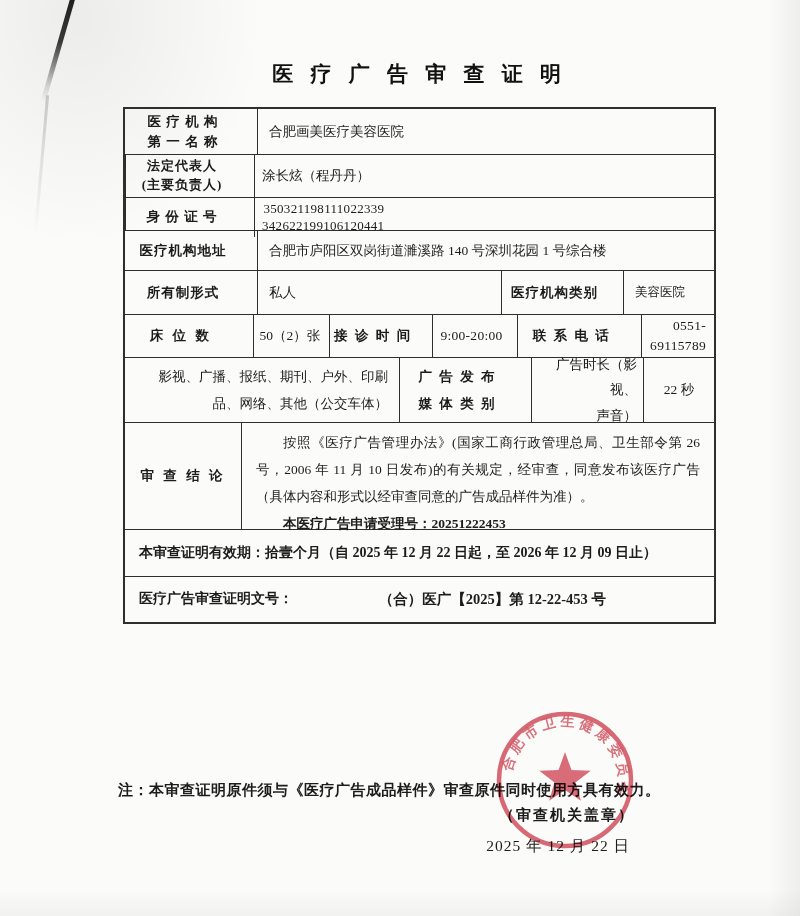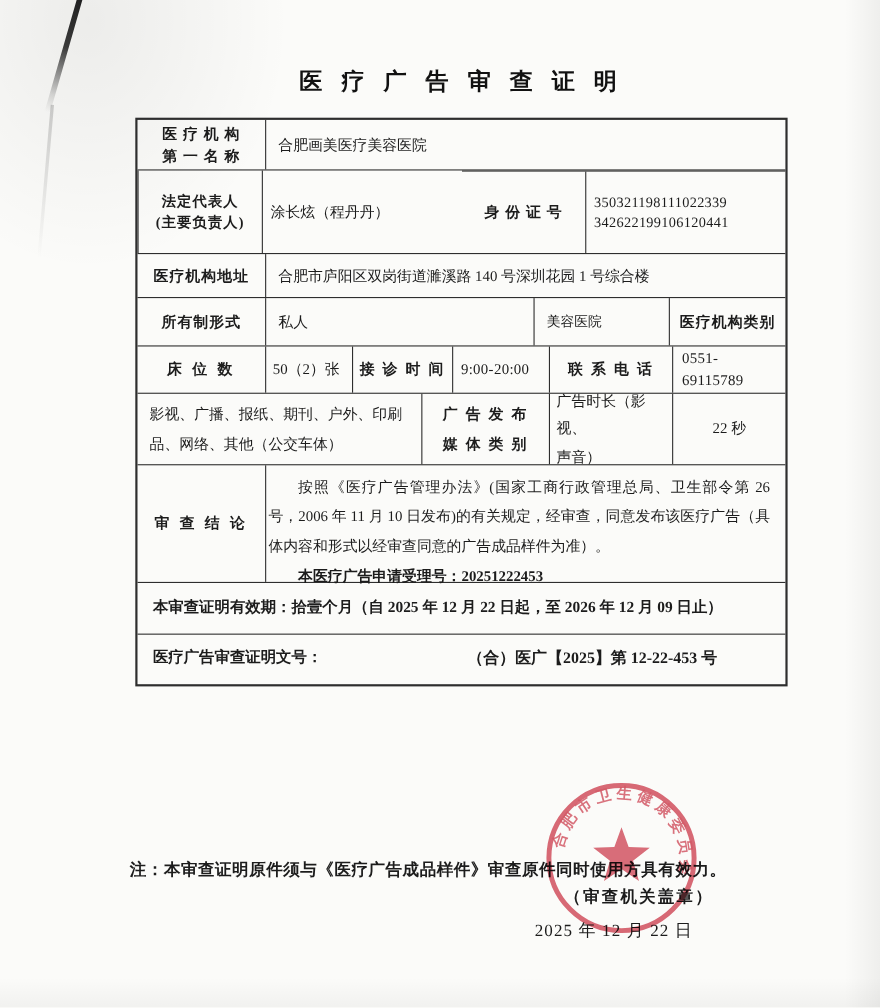--- a/index.html
+++ b/index.html
@@ -42,45 +42,45 @@
   .cell{
     border-left:1.5px solid #2e2e2e;
     display:flex; align-items:center;
     font-size:13.5px; line-height:1.45;
   }
   .cell:first-child{ border-left:none; }
   .lab{
     justify-content:center; text-align:center;
     font-weight:bold; letter-spacing:1px; padding:2px 4px;
   }
-  .val{ justify-content:flex-start; text-align:left; padding:3px 11px; }
+  .val{ justify-content:flex-start; text-align:right; padding:3px 11px;margin-left:16px; }
   .ml{ white-space:pre-line; }
-  .subcol{ display:flex; flex-direction:row; flex:1; }
+  .subcol{ display:flex; flex-direction:column; flex:1; }
   .subrow{ display:flex; flex:1; }
   .subrow + .subrow{ border-top:1.5px solid #2e2e2e; }
   .subrow .cell{ height:100%; }
   .mono-num{ letter-spacing:0.3px; }
   .concl{
     flex-direction:column; align-items:stretch; justify-content:flex-start;
-    padding:6px 14px 0 2px;
+    padding:6px 14px 0 14px;
   }
   .concl p{
     text-indent:2em; text-align:justify;
     font-size:13.5px; line-height:27px;
   }
   .concl .accept{ font-weight:600; line-height:27px; }
   .fullcell{ padding-left:14px; font-weight:600; }
   .docnum-row .lab2{ font-weight:bold; padding-left:14px; }
-  .docnum-row .num{ margin-left:auto; margin-right:62px; font-weight:600;font-family:Liberation Serif, serif; }
+  .docnum-row .num{ margin-left:auto; margin-right:108px; font-weight:600;font-family:Liberation Serif, serif; }
   .note{
     position:absolute; left:118px; top:781px; width:580px;
     font-size:15px; font-weight:bold; letter-spacing:0.5px;
   }
   .seal-caption{
-    position:absolute; left:486px; top:806px; width:190px;
+    position:absolute; left:472px; top:806px; width:190px;
     text-align:center; font-size:15px; font-weight:bold; letter-spacing:2px;
   }
   .issue-date{
     position:absolute; left:440px; top:836px; width:190px;
     text-align:right; font-size:15.5px; letter-spacing:1px;
   }
   .seal{
     position:absolute; left:480px; top:695px;
     opacity:0.85; mix-blend-mode:multiply;
     filter:blur(0.4px);
@@ -120,22 +120,22 @@
   </div>
 
   <div class="row" style="height:40px">
     <div class="cell lab" style="width:116px">医疗机构地址</div>
     <div class="cell val" style="flex:1">合肥市庐阳区双岗街道濉溪路 140 号深圳花园 1 号综合楼</div>
   </div>
 
   <div class="row" style="height:44px">
     <div class="cell lab" style="width:116px">所有制形式</div>
     <div class="cell val" style="width:244px">私人</div>
+    <div class="cell lab" style="width:106px">医疗机构类别</div>
     <div class="cell val" style="flex:1; font-size:12.5px">美容医院</div>
-    <div class="cell lab" style="width:106px">医疗机构类别</div>
   </div>
 
 
   <div class="row" style="height:43px">
     <div class="cell lab" style="width:116px; letter-spacing:3px">床 位 数</div>
     <div class="cell val" style="width:79px; padding:3px 6px">50（2）张</div>
     <div class="cell lab" style="width:91px; letter-spacing:2px">接 诊 时 间</div>
     <div class="cell val mono-num" style="width:88px; padding:3px 7px">9:00-20:00</div>
     <div class="cell lab" style="width:112px; letter-spacing:2px">联 系 电 话</div>
     <div class="cell val mono-num" style="flex:1; padding:3px 8px">0551-69115789</div>

